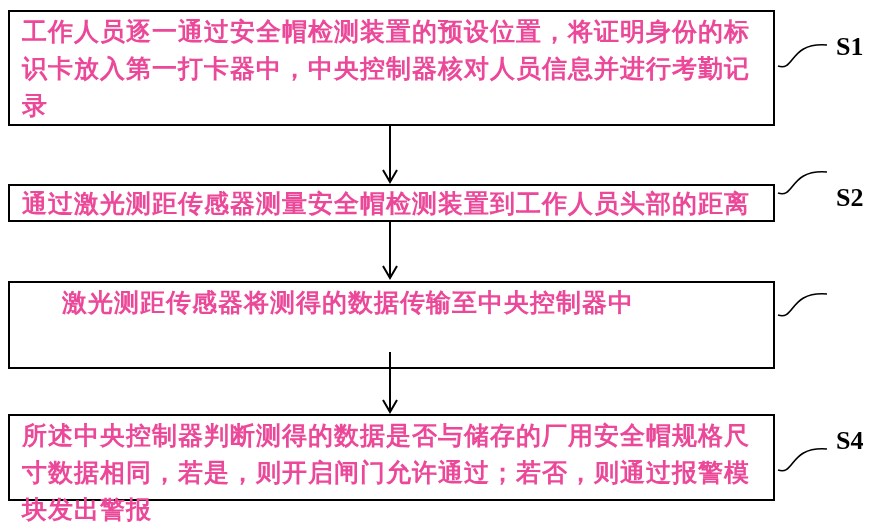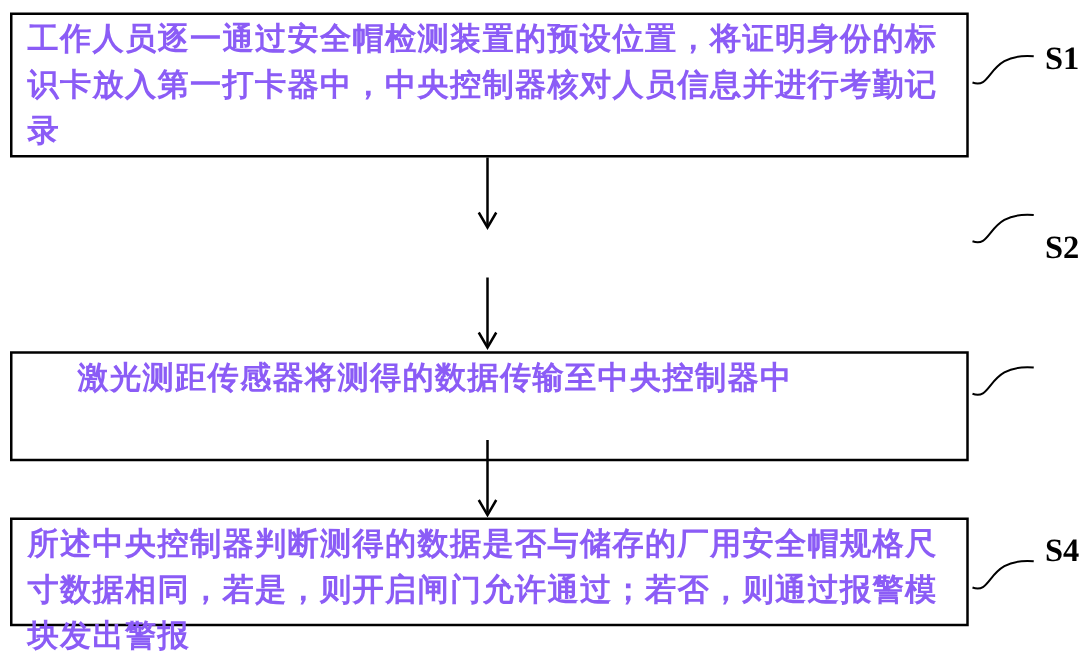--- a/index.html
+++ b/index.html
@@ -15,21 +15,21 @@
     background: #ffffff;
     overflow: hidden;
   }
   .flow-box {
     position: absolute;
     left: 8px;
     width: 767px;
     border: 2px solid #000000;
     box-sizing: border-box;
     background: #ffffff;
-    color: #8b5cf6;
+    color: #ec4899;
     font-size: 25px;
     line-height: 37px;
     letter-spacing: 1px;
     padding: 1px 10px 1px 12px;
     font-weight: 600;
   }
   .flow-box.indent {
     padding-left: 52px;
   }
   .step-label {
@@ -59,20 +59,23 @@
 
   <div class="flow-box" style="top:10px; height:116px;">
     <span>工作人员逐一通过安全帽检测装置的预设位置，将证明身份的标识卡放入第一打卡器中，中央控制器核对人员信息并进行考勤记录</span>
   </div>
 
   <svg class="arrow-svg" style="left:381px; top:126px;" width="18" height="58">
     <line x1="9" y1="0" x2="9" y2="54"></line>
     <polyline points="2,44 9,56 16,44"></polyline>
   </svg>
 
+  <div class="flow-box" style="top:184px; height:38px; line-height:32px;">
+    <span>通过激光测距传感器测量安全帽检测装置到工作人员头部的距离</span>
+  </div>
 
   <svg class="arrow-svg" style="left:381px; top:222px;" width="18" height="58">
     <line x1="9" y1="0" x2="9" y2="54"></line>
     <polyline points="2,44 9,56 16,44"></polyline>
   </svg>
 
   <div class="flow-box indent" style="top:281px; height:88px;">
     <span>激光测距传感器将测得的数据传输至中央控制器中</span>
   </div>
 

